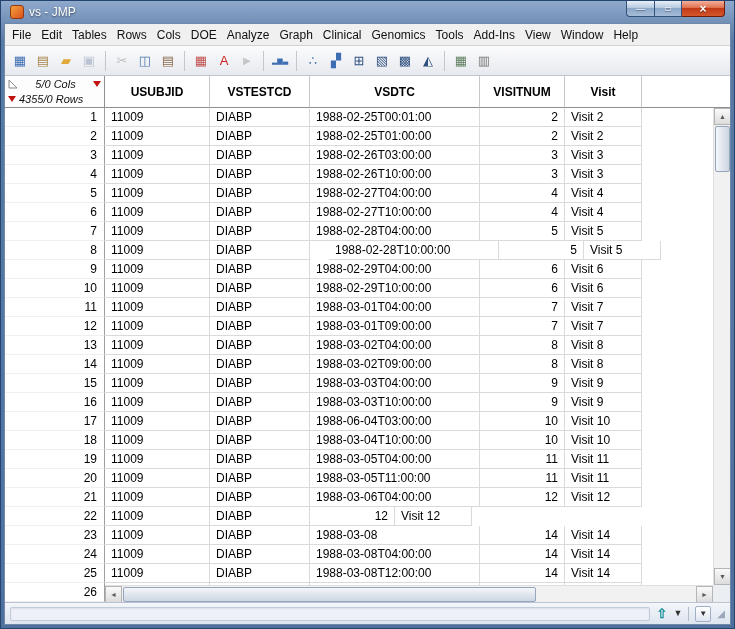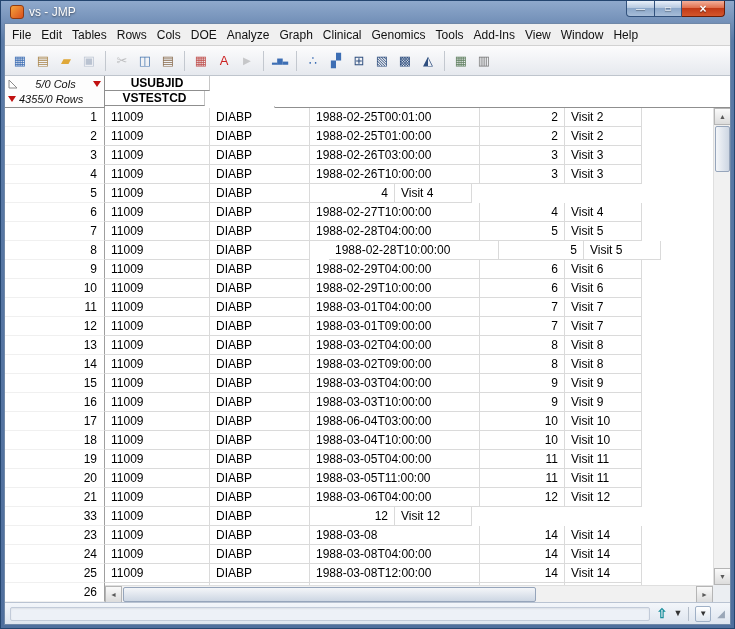--- a/index.html
+++ b/index.html
@@ -182,21 +182,21 @@
                 </svg>
             </span>
             <span class="corner-label">5/0 Cols</span>
             <span class="red-tri"></span>
           </div>
           <div class="corner-line line2">
             <span class="red-tri"></span>
             <span class="corner-label">4355/0 Rows</span>
           </div>
         </div>
-        <div style="display:flex;flex-direction:column;">
+        <div style="display:flex;">
             <div class="col-header" style="width: 105px;">USUBJID</div>
             <div class="col-header" style="width: 100px;">VSTESTCD</div>
             <div class="col-header" style="width: 170px;">VSDTC</div>
             <div class="col-header" style="width: 85px;">VISITNUM</div>
             <div class="col-header" style="width: 77px;">Visit</div>
           </div>
         <div class="hdr-fill"></div>
       </div>
 
       <div class="tbody">
@@ -233,20 +233,21 @@
             <div class="tcell" style="width: 100px; text-align: left;">DIABP</div>
             <div class="tcell" style="width: 170px; text-align: left;">1988-02-26T10:00:00</div>
             <div class="tcell" style="width: 85px; text-align: right;">3</div>
             <div class="tcell" style="width: 77px; text-align: left;">Visit 3</div>
             <div class="tfill"></div>
           </div>
           <div class="trow">
             <div class="tcell rownum" style="width: 100px; text-align: right;">5</div>
             <div class="tcell" style="width: 105px; text-align: left;">11009</div>
             <div class="tcell" style="width: 100px; text-align: left;">DIABP</div>
+            <div class="tcell" style="width: 170px; text-align: left;">1988-02-27T04:00:00</div>
             <div class="tcell" style="width: 85px; text-align: right;">4</div>
             <div class="tcell" style="width: 77px; text-align: left;">Visit 4</div>
             <div class="tfill"></div>
           </div>
           <div class="trow">
             <div class="tcell rownum" style="width: 100px; text-align: right;">6</div>
             <div class="tcell" style="width: 105px; text-align: left;">11009</div>
             <div class="tcell" style="width: 100px; text-align: left;">DIABP</div>
             <div class="tcell" style="width: 170px; text-align: left;">1988-02-27T10:00:00</div>
             <div class="tcell" style="width: 85px; text-align: right;">4</div>
@@ -382,21 +383,21 @@
           <div class="trow">
             <div class="tcell rownum" style="width: 100px; text-align: right;">21</div>
             <div class="tcell" style="width: 105px; text-align: left;">11009</div>
             <div class="tcell" style="width: 100px; text-align: left;">DIABP</div>
             <div class="tcell" style="width: 170px; text-align: left;">1988-03-06T04:00:00</div>
             <div class="tcell" style="width: 85px; text-align: right;">12</div>
             <div class="tcell" style="width: 77px; text-align: left;">Visit 12</div>
             <div class="tfill"></div>
           </div>
           <div class="trow">
-            <div class="tcell rownum" style="width: 100px; text-align: right;">33</div>
+            <div class="tcell rownum" style="width: 100px; text-align: right;">22</div>
             <div class="tcell" style="width: 105px; text-align: left;">11009</div>
             <div class="tcell" style="width: 100px; text-align: left;">DIABP</div>
             <div class="tcell" style="width: 85px; text-align: right;">12</div>
             <div class="tcell" style="width: 77px; text-align: left;">Visit 12</div>
             <div class="tfill"></div>
           </div>
           <div class="trow">
             <div class="tcell rownum" style="width: 100px; text-align: right;">23</div>
             <div class="tcell" style="width: 105px; text-align: left;">11009</div>
             <div class="tcell" style="width: 100px; text-align: left;">DIABP</div>

